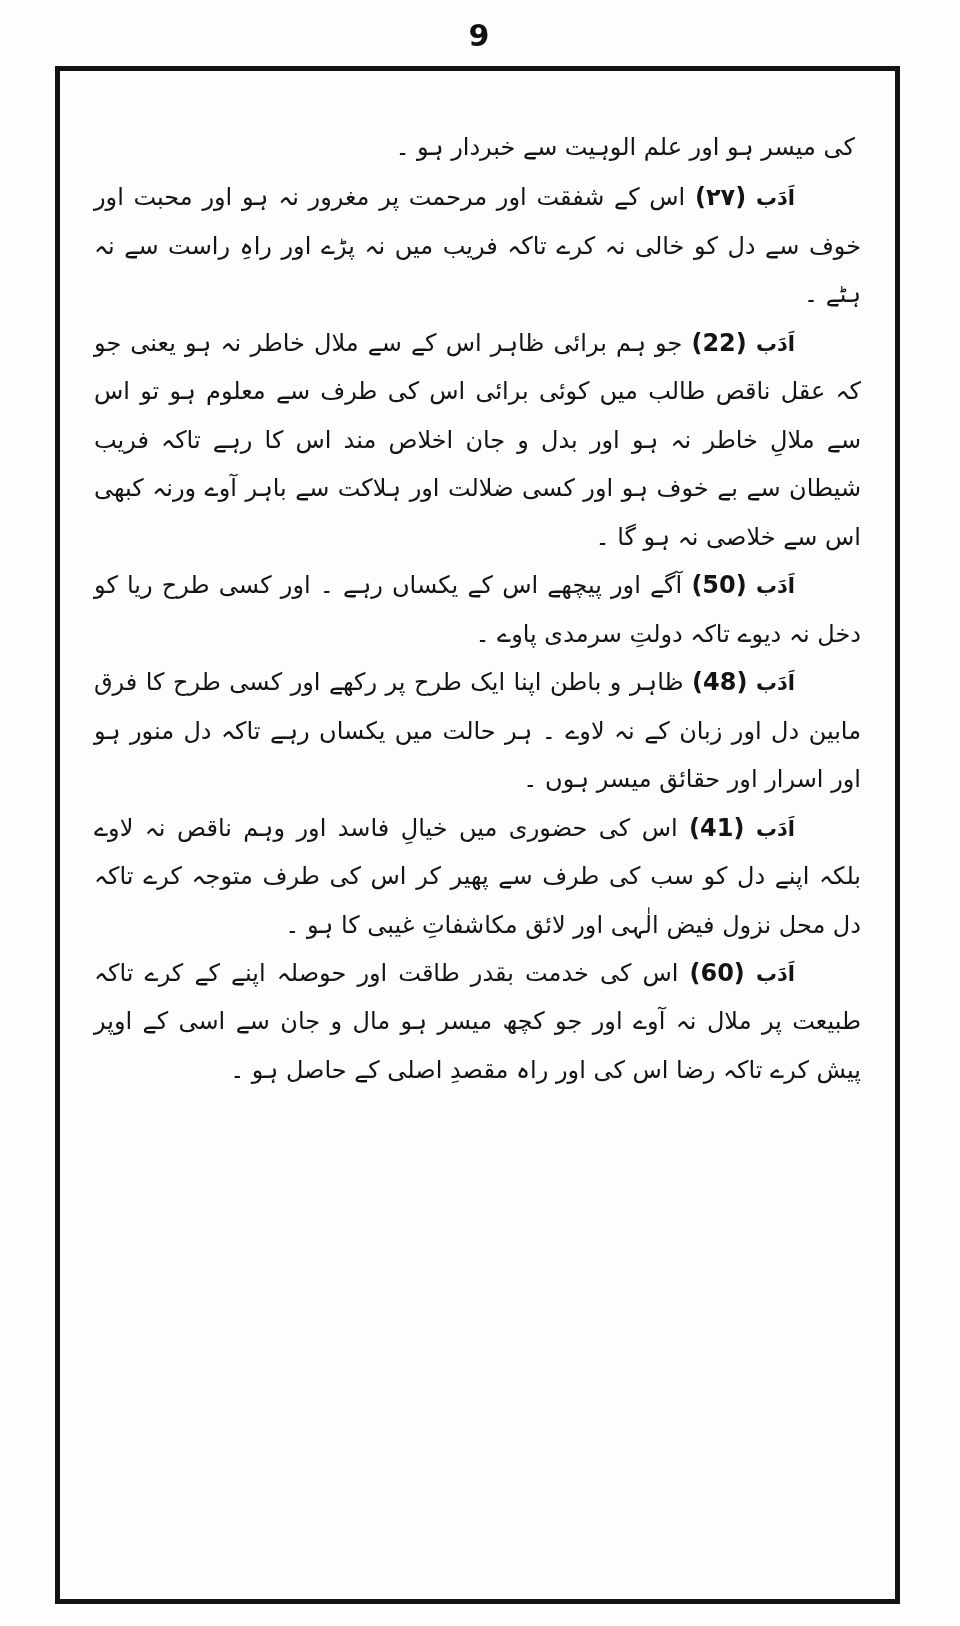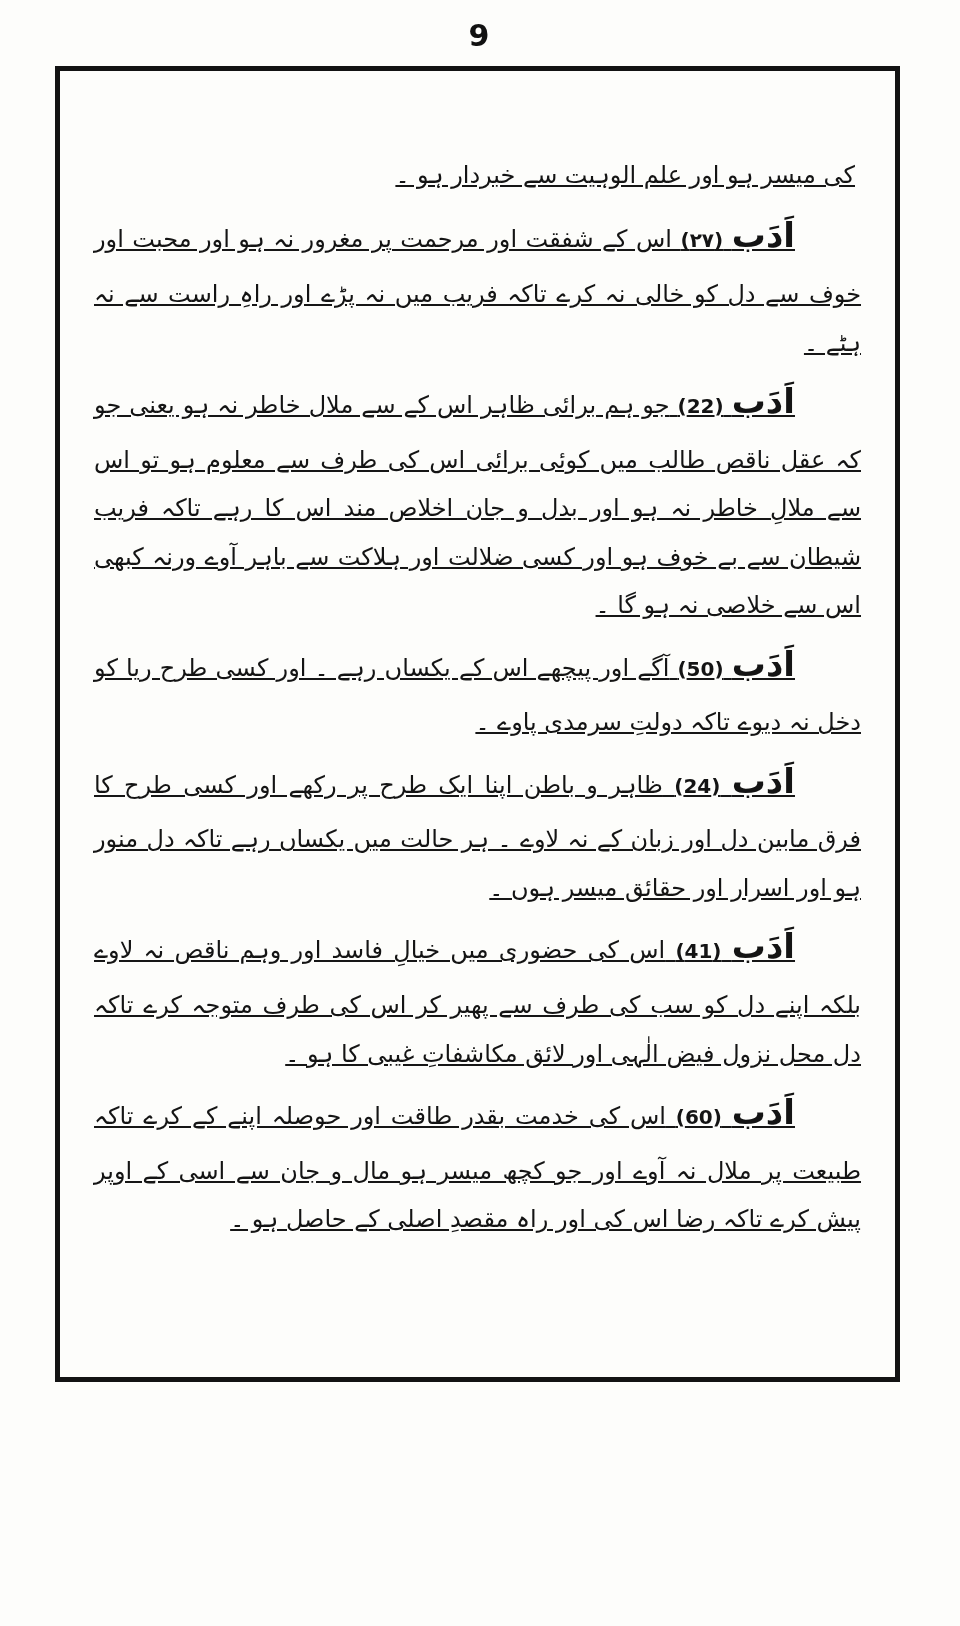--- a/index.html
+++ b/index.html
@@ -26,52 +26,51 @@
     font-size: 30px;
     font-weight: bold;
     letter-spacing: 2px;
     color: #111;
   }
   .frame {
     position: absolute;
     top: 66px;
     left: 55px;
     width: 845px;
-    height: 1316px;
+    height: 1538px;
     border: 5px solid #131313;
     box-sizing: border-box;
-    padding: 80px 34px 30px 34px;
+    padding: 52px 34px 30px 34px;
     direction: rtl;
     overflow: hidden;
-    text-decoration: underline;
   }
   .text-block {
     direction: rtl;
     text-align: justify;
     font-size: 24px;
     line-height: 2.02;
     color: #141414;
   }
   p.intro {
     margin: 0 0 2px 0;
     text-align: right;
     padding-right: 6px;
   }
   p.para {
     margin: 0;
     text-indent: 66px; 
   }
   .adab {
     font-weight: bold;
-    font-size: 34px;
+    font-size: 21px;
     letter-spacing: 1px;
   }
   .num {
     font-weight: bold;
-    font-size: 20px;
+    font-size: 24px;
   }
 </style>
 </head>
 <body>
 
 <div class="scan-page">
 
   <div class="page-number">9</div>
 
   <div class="frame">
@@ -93,21 +92,21 @@
 
 
       <p class="para">
         <span class="adab">اَدَب</span>
         <span class="num">(50)</span>
         <span>آگے اور پیچھے اس کے یکساں رہے ۔ اور کسی طرح ریا کو دخل نہ دیوے تاکہ دولتِ سرمدی پاوے ۔</span>
       </p>
 
       <p class="para">
         <span class="adab">اَدَب</span>
-        <span class="num">(24)</span>
+        <span class="num">(48)</span>
         <span>ظاہر و باطن اپنا ایک طرح پر رکھے اور کسی طرح کا فرق مابین دل اور زبان کے نہ لاوے ۔ ہر حالت میں یکساں رہے تاکہ دل منور ہو اور اسرار اور حقائق میسر ہوں ۔</span>
       </p>
 
       <p class="para">
         <span class="adab">اَدَب</span>
         <span class="num">(41)</span>
         <span>اس کی حضوری میں خیالِ فاسد اور وہم ناقص نہ لاوے بلکہ اپنے دل کو سب کی طرف سے پھیر کر اس کی طرف متوجہ کرے تاکہ دل محل نزول فیض الٰہی اور لائق مکاشفاتِ غیبی کا ہو ۔</span>
       </p>
 
       <p class="para">

